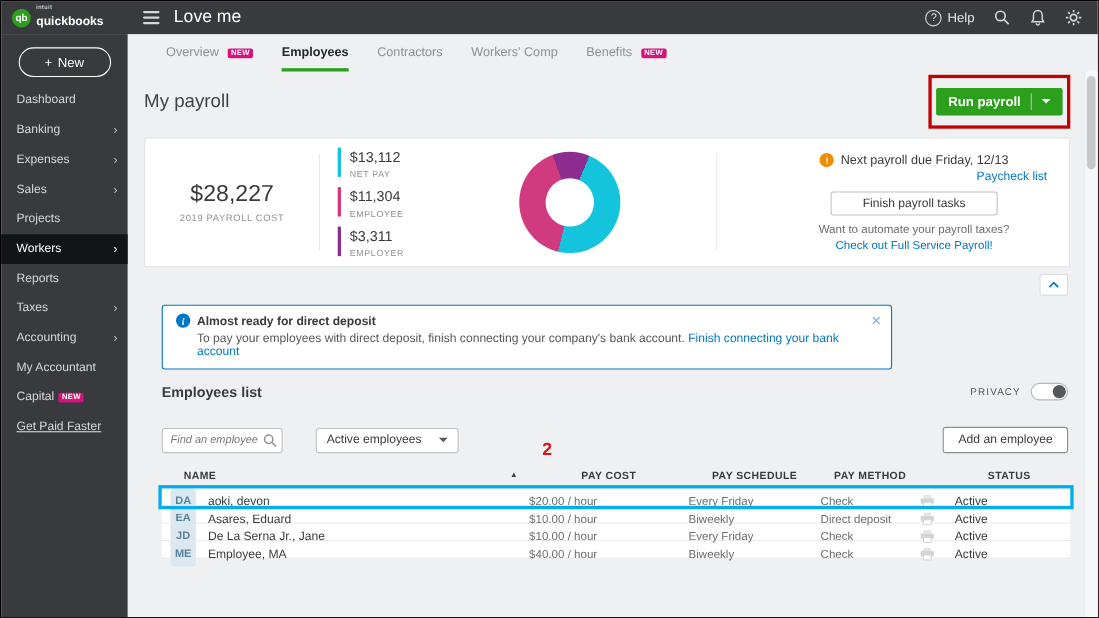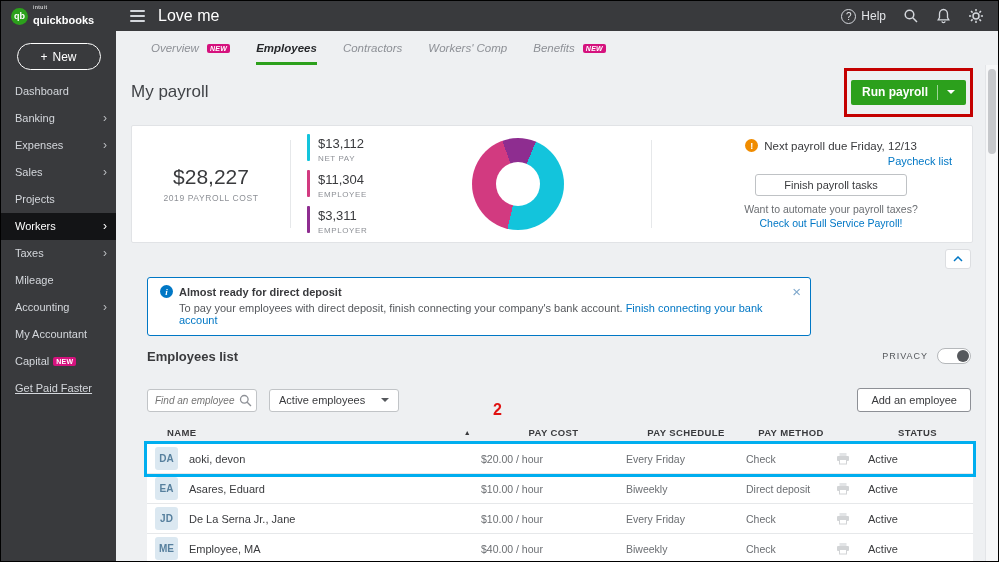--- a/index.html
+++ b/index.html
@@ -25,21 +25,21 @@
   .new-btn { display:flex; align-items:center; justify-content:center; gap:5px; margin:12px auto 8px; width:84px; height:27px; border:1px solid #fff; border-radius:14px; background:transparent; color:#fff; font-size:12px; cursor:pointer; }
   .nav-item { position:relative; height:27px; line-height:27px; padding-left:14px; color:#d4d7dc; font-size:11px; cursor:pointer; white-space:nowrap; }
   .nav-item .chev { position:absolute; right:9px; top:0; font-size:12px; color:#babdc0; }
   .nav-item.active { background:#131416; color:#fff; }
   .nav-item.active .chev { color:#fff; }
   .nav-item.link-underline span.lbl { text-decoration:underline; }
   .badge-new { background:#d5127e; color:#fff; font-size:7px; font-weight:bold; padding:1px 3px; border-radius:2px; margin-left:4px; vertical-align:1px; letter-spacing:0.3px; }
 
   
   .main { position:absolute; left:115px; top:30px; right:0; bottom:0; background:#eef0f2; overflow:hidden; }
-  .tabs { height:34px; display:flex; align-items:stretch; padding-left:35px; gap:26px;font-style:italic; }
+  .tabs { height:34px; display:flex; align-items:stretch; padding-left:35px; gap:26px; }
   .tab { font-size:11.5px; color:#8d9096; position:relative; display:flex; align-items:center; gap:4px; cursor:pointer; }
   .tab.active { color:#26282b; font-weight:bold; }
   .tab.active::after { content:""; position:absolute; left:0; right:0; bottom:0; height:3px; background:#2ca01c; }
 
   .scrollbar { position:absolute; top:34px; right:0; width:13px; bottom:0; background:#f6f7f8; border-left:1px solid #e3e5e8; }
   .scroll-thumb { position:absolute; top:4px; left:2px; width:8px; height:85px; background:#c6c8cb; border-radius:4px; }
 
   .content { position:absolute; top:34px; left:0; right:13px; bottom:0; padding:6px 12px 0 15px; }
 
   .page-head { display:flex; align-items:center; justify-content:space-between; height:42px; }
@@ -83,36 +83,36 @@
   .alert-close { position:absolute; right:9px; top:6px; color:#7fa8cc; font-size:15px; cursor:pointer; line-height:1; }
 
   
   .list-head { display:flex; align-items:center; justify-content:space-between; margin:12px 2px 0 16px; }
   .list-title { font-size:13px; color:#393a3d; font-weight:bold; }
   .privacy { display:flex; align-items:center; gap:9px; }
   .privacy-label { font-size:9px; letter-spacing:1px; color:#55585c; }
   .toggle { width:34px; height:16px; border-radius:9px; background:#fff; border:1px solid #b5b8bb; position:relative; cursor:pointer; }
   .toggle-knob { position:absolute; right:1px; top:1px; width:12px; height:12px; border-radius:50%; background:#55585c; }
 
-  .controls { display:flex; align-items:center; margin:24px 2px 0 16px; }
+  .controls { display:flex; align-items:center; margin:24px 2px 0 16px;gap:18px; }
   .search-box { position:relative; width:110px; height:23px; }
   .search-box input { width:100%; height:100%; border:1px solid #c1c4c7; border-radius:3px; font-size:10px; font-style:italic; padding:0 20px 0 7px; color:#393a3d; background:#fff; outline:none; font-family:inherit; }
   .search-box svg { position:absolute; right:5px; top:5px; }
   .filter-dd { margin-left:12px; height:23px; background:#fff; border:1px solid #c1c4c7; border-radius:3px; font-size:11px; color:#393a3d; display:flex; align-items:center; gap:16px; padding:0 9px; cursor:pointer; }
   .caret-down-dark { width:0; height:0; border-left:4px solid transparent; border-right:4px solid transparent; border-top:4px solid #55585c; }
   .add-btn { margin-left:auto; height:24px; background:#fff; border:1px solid #8d9096; border-radius:3px; font-size:11px; color:#393a3d; padding:0 13px; cursor:pointer; }
 
   
   .table { margin:10px 0 0 16px; }
   .thead, .trow { display:grid; grid-template-columns:334px 145px 120px 90px 26px 1fr; align-items:center; }
   .thead { height:22px; border-bottom:1px solid #cfd2d5; font-size:9.5px; font-weight:bold; color:#393a3d; letter-spacing:0.4px; }
   .th.center { text-align:center; }
   .th-name { display:flex; justify-content:space-between; align-items:center; padding:0 10px 0 20px; }
   .sort { font-size:7px; color:#393a3d; cursor:pointer; }
-  .trow { height:30px; background:#fff; border-bottom:1px solid #e6e8ea; font-size:10.5px; color:#6b6e72; cursor:pointer; }
+  .trow { height:16px; background:#fff; border-bottom:1px solid #e6e8ea; font-size:10.5px; color:#6b6e72; cursor:pointer; }
   .trow.annotated { outline:3px solid #00aeef; position:relative; z-index:2; }
   .name-cell { display:flex; align-items:center; gap:11px; padding-left:8px; }
   .ename { color:#393a3d; font-size:11px; }
   .avatar { width:23px; height:23px; border-radius:3px; background:#dbe8f1; color:#57809e; font-size:10px; font-weight:bold; display:flex; align-items:center; justify-content:center; }
   .status-cell { color:#393a3d; font-size:11px; padding-left:6px; }
   .icon-cell { display:flex; justify-content:flex-start; }
 
   
   .annotation-marker { position:absolute; left:492px; top:400px; color:#e01212; font-size:16px; font-weight:bold; z-index:20; }
 </style>
@@ -162,22 +162,22 @@
       <span>+</span>
       <span>New</span>
     </button>
     <nav>
       <div class="nav-item"><span class="lbl">Dashboard</span></div>
       <div class="nav-item"><span class="lbl">Banking</span><span class="chev">›</span></div>
       <div class="nav-item"><span class="lbl">Expenses</span><span class="chev">›</span></div>
       <div class="nav-item"><span class="lbl">Sales</span><span class="chev">›</span></div>
       <div class="nav-item"><span class="lbl">Projects</span></div>
       <div class="nav-item active"><span class="lbl">Workers</span><span class="chev">›</span></div>
+      <div class="nav-item"><span class="lbl">Reports</span></div>
       <div class="nav-item"><span class="lbl">Taxes</span><span class="chev">›</span></div>
-      <div class="nav-item"><span class="lbl">Mileage</span></div>
       <div class="nav-item"><span class="lbl">Accounting</span><span class="chev">›</span></div>
       <div class="nav-item"><span class="lbl">My Accountant</span></div>
       <div class="nav-item"><span class="lbl">Capital</span><span class="badge-new">NEW</span></div>
       <div class="nav-item link-underline"><span class="lbl">Get Paid Faster</span></div>
     </nav>
   </aside>
 
   <div class="main">
     <div class="tabs">
       <div class="tab">

